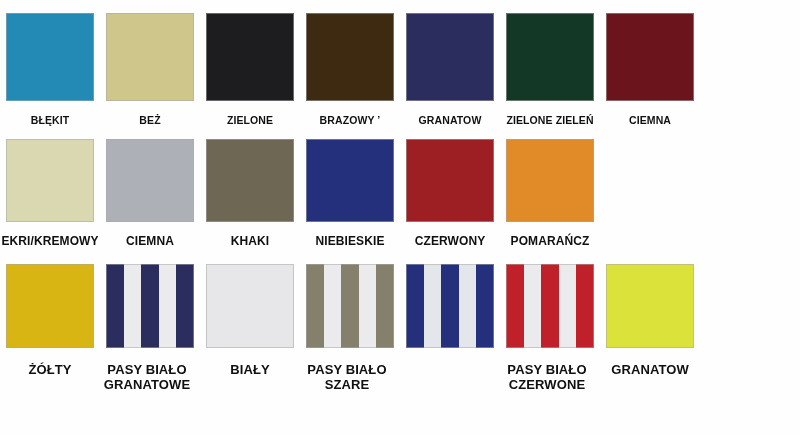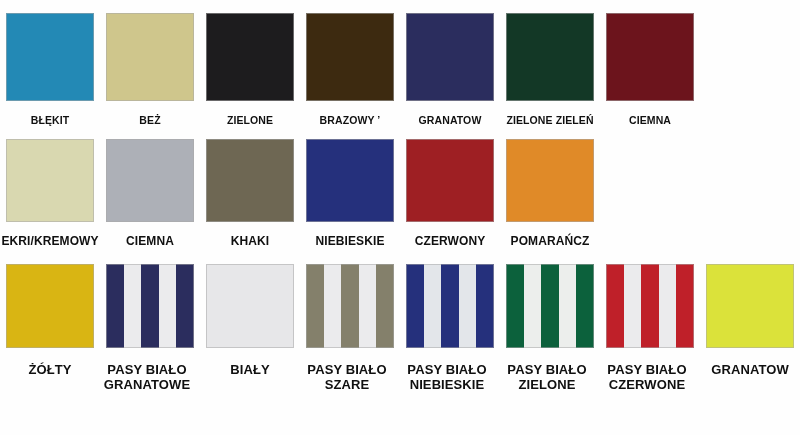--- a/index.html
+++ b/index.html
@@ -128,25 +128,20 @@
       <div class="cell">
         <div class="swatch" style="background: rgb(231, 231, 233);"></div>
         <div class="caption">BIAŁY</div>
       </div>
       <div class="cell">
         <div class="swatch" style="background: linear-gradient(90deg, rgb(132, 128, 107) 0%, rgb(132, 128, 107) 20%, rgb(235, 235, 237) 20%, rgb(235, 235, 237) 40%, rgb(132, 128, 107) 40%, rgb(132, 128, 107) 60%, rgb(235, 235, 237) 60%, rgb(235, 235, 237) 80%, rgb(132, 128, 107) 80%, rgb(132, 128, 107) 100%);"></div>
         <div class="caption wide">PASY BIAŁO SZARE</div>
       </div>
       <div class="cell">
         <div class="swatch" style="background: linear-gradient(90deg, rgb(37, 48, 124) 0%, rgb(37, 48, 124) 20%, rgb(227, 230, 234) 20%, rgb(227, 230, 234) 40%, rgb(37, 48, 124) 40%, rgb(37, 48, 124) 60%, rgb(227, 230, 234) 60%, rgb(227, 230, 234) 80%, rgb(37, 48, 124) 80%, rgb(37, 48, 124) 100%);"></div>
-        <div class="caption wide">PASY BIAŁO NIEBIESKIE</div>
-      </div>
-      <div class="cell">
-        <div class="swatch" style="background: linear-gradient(90deg, rgb(12, 97, 60) 0%, rgb(12, 97, 60) 20%, rgb(236, 238, 236) 20%, rgb(236, 238, 236) 40%, rgb(12, 97, 60) 40%, rgb(12, 97, 60) 60%, rgb(236, 238, 236) 60%, rgb(236, 238, 236) 80%, rgb(12, 97, 60) 80%, rgb(12, 97, 60) 100%);"></div>
-        <div class="caption wide">PASY BIAŁO ZIELONE</div>
       </div>
       <div class="cell">
         <div class="swatch" style="background: linear-gradient(90deg, rgb(191, 32, 41) 0%, rgb(191, 32, 41) 20%, rgb(235, 235, 237) 20%, rgb(235, 235, 237) 40%, rgb(191, 32, 41) 40%, rgb(191, 32, 41) 60%, rgb(235, 235, 237) 60%, rgb(235, 235, 237) 80%, rgb(191, 32, 41) 80%, rgb(191, 32, 41) 100%);"></div>
         <div class="caption wide">PASY BIAŁO CZERWONE</div>
       </div>
       <div class="cell">
         <div class="swatch" style="background: rgb(219, 226, 58);"></div>
         <div class="caption">GRANATOW</div>
       </div>
     </div>

